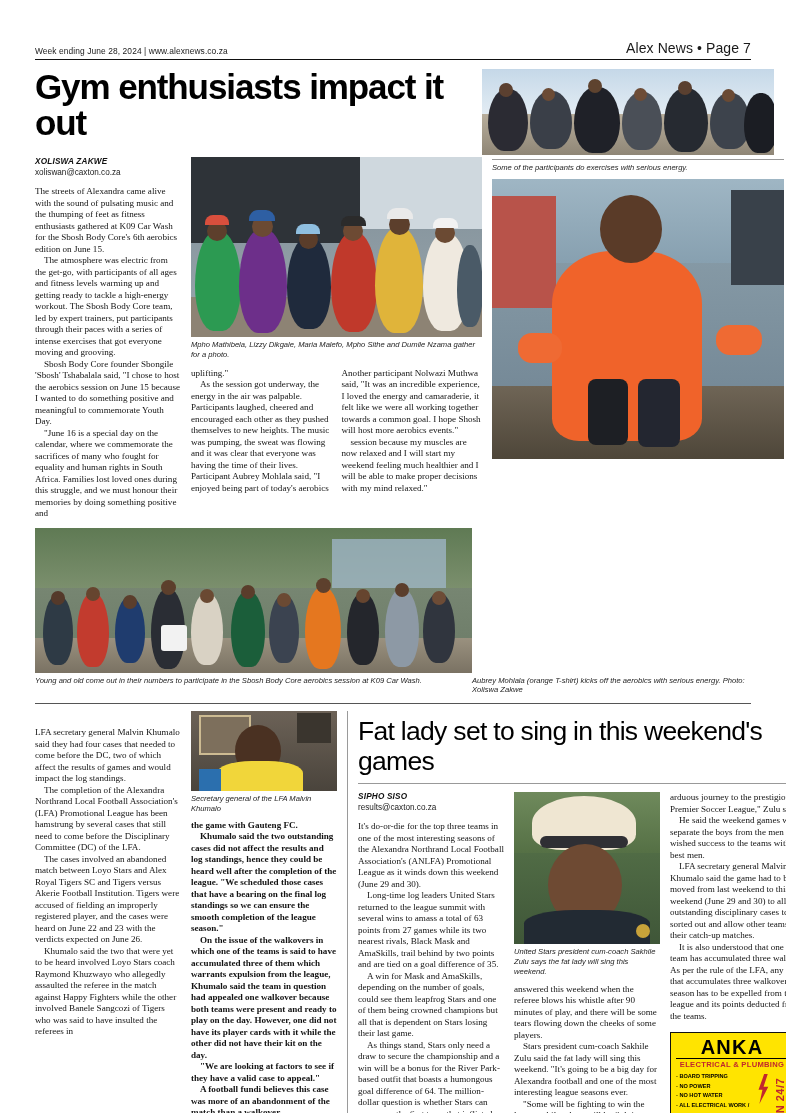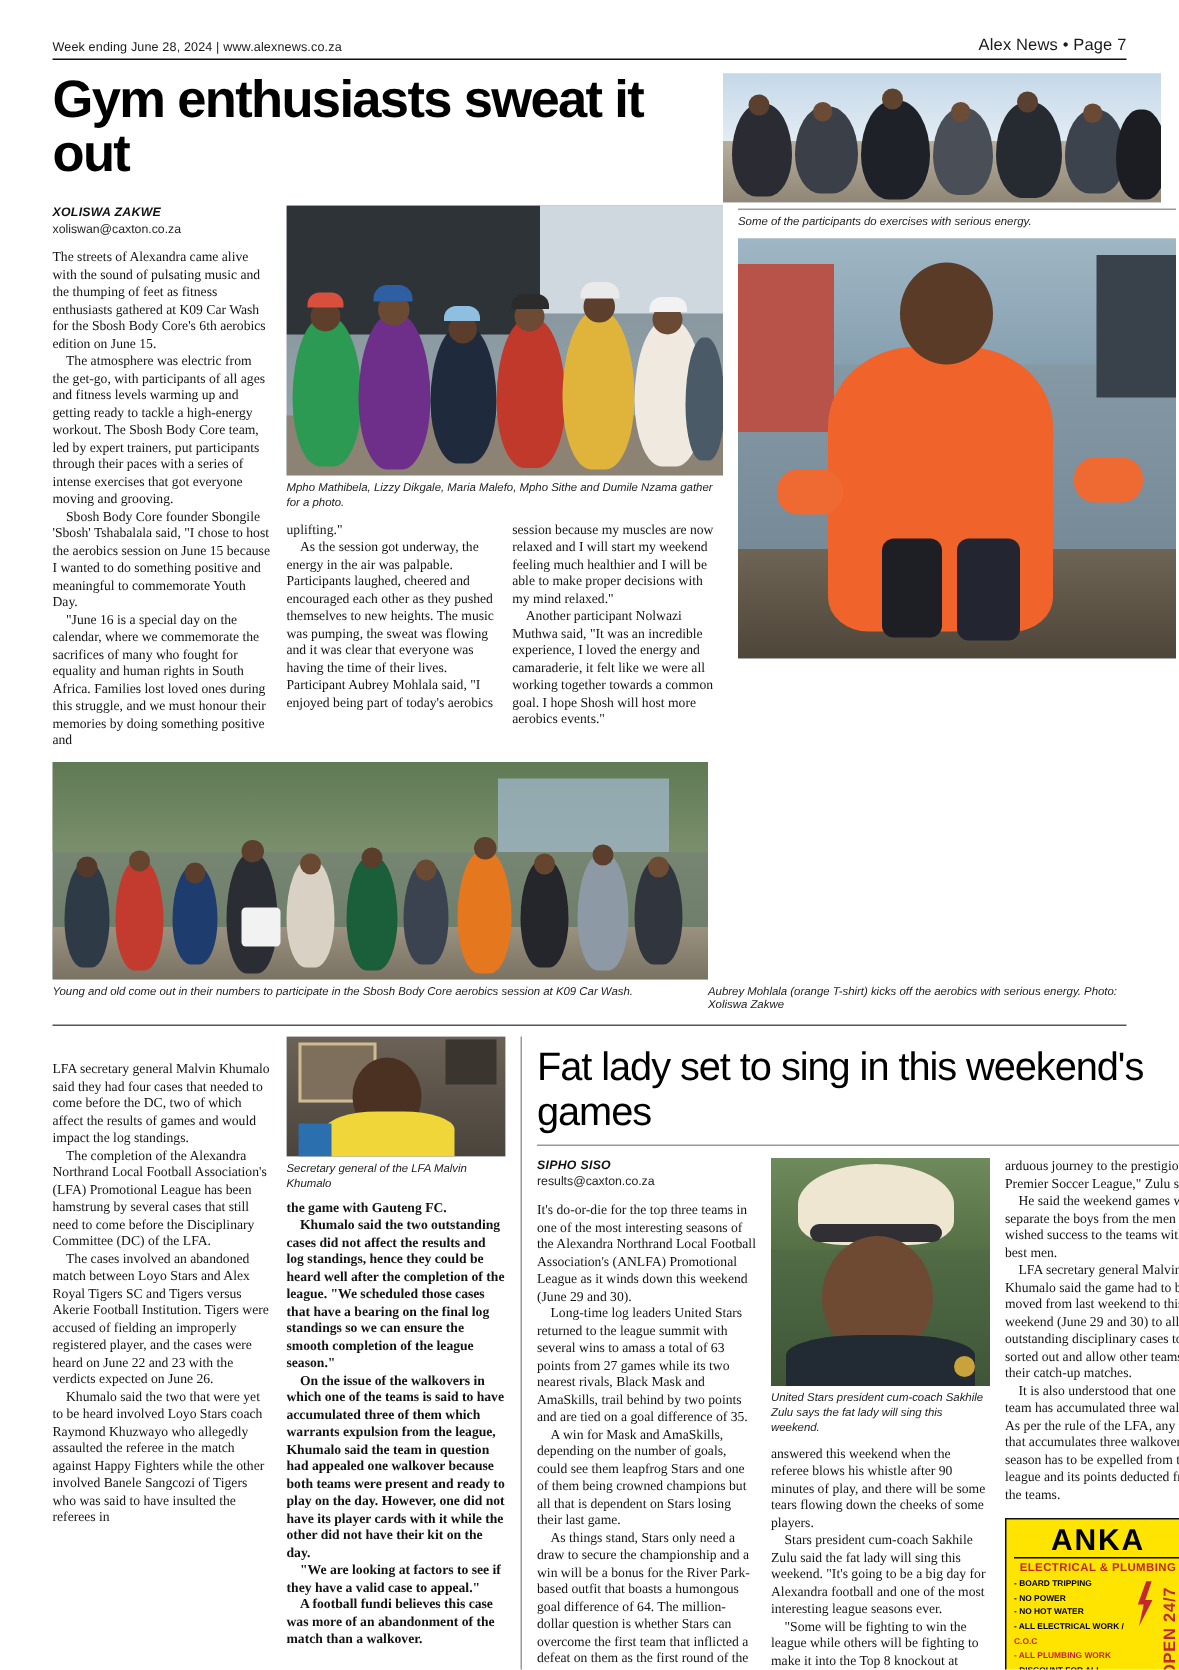--- a/index.html
+++ b/index.html
@@ -14,21 +14,21 @@
   }
   .page { position: relative; width: 786px; height: 1113px; padding: 0 35px; }
 
   
   .masthead {
     display: flex; justify-content: space-between; align-items: flex-end;
     padding-top: 24px; padding-bottom: 3px;
     font-family: "Liberation Sans", sans-serif;
     font-size: 8.4px; color: #1a1a1a; letter-spacing: .1px;
   }
-  .masthead .right { font-size: 11px; }
+  .masthead .right { font-size: 14px; margin-top: 16px; }
   .rule-thick { border-top: 1.6px solid #111; }
   .rule-thin  { border-top: .8px solid #999; }
   .rule-mid   { border-top: 1px solid #555; }
 
   
   .hl-main {
     font-family: "Liberation Sans", sans-serif;
     font-weight: 700;
     font-size: 35px;
     line-height: 1.03;
@@ -126,21 +126,21 @@
 <div class="page">
 
   <div class="masthead">
     <div>Week ending June 28, 2024 | www.alexnews.co.za</div>
     <div class="right">Alex News • Page 7</div>
   </div>
   <div class="rule-thick"></div>
 
   <div style="display:flex; gap:10px; align-items:flex-start;">
     <div style="flex:0 0 437px;">
-      <div class="hl-main">Gym enthusiasts sweat it out</div>
+      <div class="hl-main">Gym enthusiasts impact it out</div>
     </div>
     <div style="flex:0 0 292px;">
 
       <div class="photo" style="height:86px; margin-top:9px;">
         <div class="sky" style="height:55%; background:linear-gradient(#c5d8e8,#e4edf4);"></div>
         <div class="ground" style="height:48%; background:linear-gradient(#b8ae9c,#8f8676);"></div>
         <div class="blob" style="left:6px;  bottom:4px;  width:40px; height:62px; background:#2b2b33;"></div>
         <div class="head" style="left:17px; bottom:58px; width:14px; height:14px; background:#5b4030;"></div>
         <div class="blob" style="left:48px; bottom:6px;  width:42px; height:58px; background:#3a3f48;"></div>
         <div class="head" style="left:60px; bottom:54px; width:13px; height:13px; background:#6b4b35;"></div>
@@ -200,22 +200,22 @@
 
       <div style="display:flex; gap:10px; margin-top:8px;">
         <div style="flex:1 1 0;">
           <div class="bodytext">
             <p>uplifting."</p>
             <p>As the session got underway, the energy in the air was palpable. Participants laughed, cheered and encouraged each other as they pushed themselves to new heights. The music was pumping, the sweat was flowing and it was clear that everyone was having the time of their lives. Participant Aubrey Mohlala said, "I enjoyed being part of today's aerobics</p>
           </div>
         </div>
         <div style="flex:1 1 0;">
           <div class="bodytext">
+            <p>Another participant Nolwazi Muthwa said, "It was an incredible experience, I loved the energy and camaraderie, it felt like we were all working together towards a common goal. I hope Shosh will host more aerobics events."</p>
             <p>session because my muscles are now relaxed and I will start my weekend feeling much healthier and I will be able to make proper decisions with my mind relaxed."</p>
-            <p>Another participant Nolwazi Muthwa said, "It was an incredible experience, I loved the energy and camaraderie, it felt like we were all working together towards a common goal. I hope Shosh will host more aerobics events."</p>
           </div>
         </div>
       </div>
     </div>
 
     <div class="col-right">
       <div class="rule-thin" style="margin-top:2px;"></div>
       <div class="caption">Some of the participants do exercises with serious energy.</div>
       <div class="photo" style="height:280px; margin-top:6px;">
         <div style="position:absolute;inset:0;background:linear-gradient(#8fa3ae,#6d8190);"></div>

